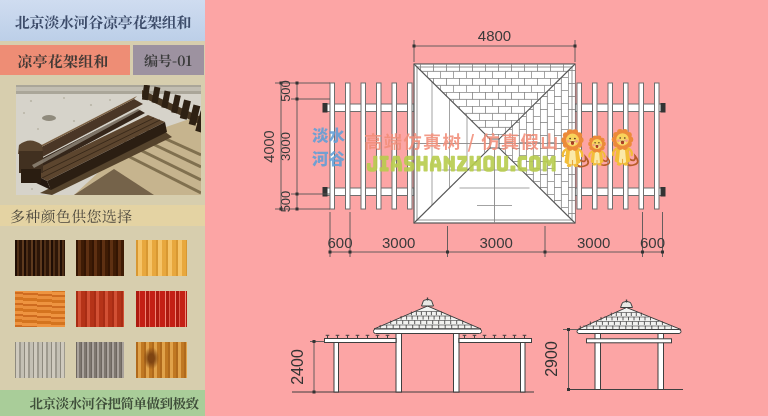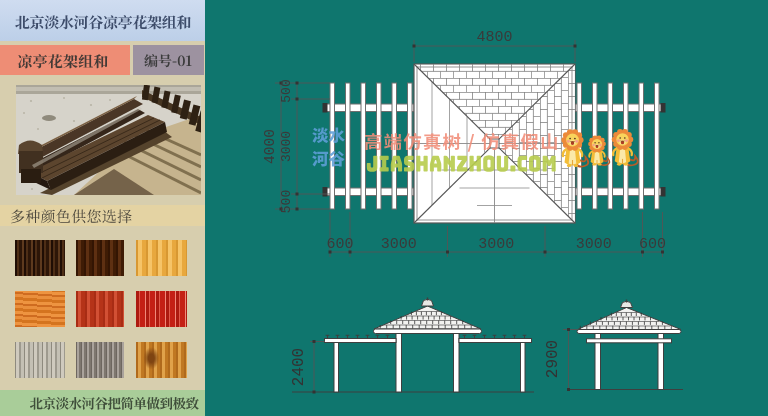--- a/index.html
+++ b/index.html
@@ -1,14 +1,14 @@
 <!DOCTYPE html>
 <html><head><meta charset="utf-8"><style>
 html,body{margin:0;padding:0;}
-#page{position:relative;width:768px;height:416px;background:#0f766e;overflow:hidden;font-family:Liberation Mono, monospace;}
+#page{position:relative;width:768px;height:416px;background:#fca5a5;overflow:hidden;font-family:Liberation Sans, sans-serif;}
 .abs{position:absolute;}
 </style></head><body>
 <div id="page">
 <div class="abs" style="left:0;top:0;width:205px;height:416px;background:#d7ceae;"></div>
 <div class="abs" style="left:0;top:0;width:205px;height:41px;background:linear-gradient(#cfdcf0,#bccfe8);"></div>
 <svg class="abs" style="left:0;top:0" width="205" height="41">
 <path transform="translate(14.8 28.0)" d="M0.4 -2.6 1.4 -0.4C1.6 -0.5 1.7 -0.6 1.8 -0.9C3 -1.7 4 -2.5 4.7 -3.1V1.3H5.1C5.7 1.3 6.5 0.9 6.5 0.8V-11.6C6.9 -11.7 7 -11.8 7 -12L4.7 -12.3V-8.3H0.9L1.1 -7.8H4.7V-3.8C2.9 -3.2 1.2 -2.8 0.4 -2.6ZM12.5 -10C11.9 -9 11 -7.6 10 -6.5V-11.6C10.4 -11.7 10.5 -11.8 10.5 -12L8.2 -12.3V-0.9C8.2 0.4 8.7 0.8 10.2 0.8H11.6C13.9 0.8 14.6 0.5 14.6 -0.3C14.6 -0.6 14.5 -0.8 14 -1L13.9 -3.2H13.8C13.5 -2.3 13.3 -1.4 13.1 -1.1C13 -1 12.9 -0.9 12.7 -0.9C12.5 -0.9 12.2 -0.9 11.7 -0.9H10.6C10.1 -0.9 10 -1 10 -1.4V-5.9C11.7 -6.7 13.1 -7.7 14 -8.5C14.3 -8.4 14.5 -8.4 14.6 -8.6Z M20.6 -2.5 18.5 -3.7C17.9 -2.4 16.5 -0.6 15.1 0.6L15.2 0.7C17.2 0 19 -1.2 20 -2.3C20.4 -2.2 20.5 -2.3 20.6 -2.5ZM24.3 -3.3 24.1 -3.2C25.1 -2.3 26.4 -0.9 27 0.3C28.8 1.3 29.8 -2.3 24.3 -3.3ZM27.3 -11.8 26.3 -10.4H23C24 -10.9 23.8 -12.9 20.4 -12.8L20.2 -12.7C20.9 -12.2 21.7 -11.3 21.9 -10.5L22 -10.4H15.3L15.4 -10H28.8C29 -10 29.2 -10.1 29.2 -10.2C28.5 -10.9 27.3 -11.8 27.3 -11.8ZM23.2 -5.1H19.6V-7.9H24.8V-5.1ZM19.6 -4.3V-4.6H21.3V-0.8C21.3 -0.7 21.3 -0.6 21 -0.6C20.7 -0.6 19.1 -0.7 19.1 -0.7V-0.5C19.9 -0.3 20.2 -0.1 20.4 0.1C20.7 0.4 20.8 0.8 20.8 1.3C22.9 1.2 23.2 0.4 23.2 -0.8V-4.6H24.8V-3.9H25.2C25.8 -3.9 26.7 -4.2 26.7 -4.4V-7.6C27 -7.7 27.2 -7.8 27.3 -7.9L25.5 -9.3L24.7 -8.3H19.7L17.8 -9.1V-3.8H18C18.8 -3.8 19.6 -4.1 19.6 -4.3Z M31 -12.6 30.9 -12.5C31.5 -12 32.1 -11.1 32.4 -10.3C34 -9.4 35.1 -12.4 31 -12.6ZM29.9 -9.3 29.7 -9.2C30.3 -8.7 30.8 -7.9 31 -7.1C32.5 -6.1 33.8 -9 29.9 -9.3ZM30.6 -3.1C30.4 -3.1 29.9 -3.1 29.9 -3.1V-2.9C30.2 -2.8 30.5 -2.8 30.7 -2.6C31 -2.4 31.1 -1 30.8 0.5C30.9 1.1 31.3 1.3 31.6 1.3C32.4 1.3 32.9 0.8 32.9 0.1C32.9 -1.3 32.3 -1.8 32.3 -2.6C32.3 -3 32.4 -3.5 32.5 -4C32.8 -4.9 33.9 -8.5 34.5 -10.4L34.3 -10.5C31.4 -4 31.4 -4 31 -3.5C30.9 -3.1 30.8 -3.1 30.6 -3.1ZM36.2 -11.9C36.1 -10.7 35.5 -10 34.9 -9.6C33.6 -7.9 37.8 -7.2 36.4 -11.9ZM36 -5.7C35.8 -4.4 35.1 -3.7 34.3 -3.3C32.8 -1.5 37.5 -0.7 36.2 -5.7ZM41.7 -11.9C41.5 -11.2 40.8 -9.9 40.3 -9C40 -9.1 39.6 -9.1 39.3 -9.2C39.6 -10 39.7 -11 39.7 -12.1C40 -12.1 40.2 -12.3 40.2 -12.5L38 -12.6C38 -9.7 38.1 -7.6 33.6 -5.9L33.7 -5.7C37 -6.5 38.4 -7.5 39.1 -8.8C40.6 -7.9 41.8 -6.7 42.3 -6C43.8 -5.2 44.9 -7.9 40.7 -8.9C41.5 -9.4 42.4 -10.1 43 -10.6C43.4 -10.5 43.5 -10.6 43.6 -10.8ZM41.8 -5.7C41.5 -5 40.9 -3.9 40.3 -3.1C39.8 -4 39.6 -5 39.5 -6.2C39.8 -6.3 40 -6.4 40 -6.6L37.8 -6.8C37.8 -2.9 38 -0.6 33 1.1L33.1 1.3C38.3 0.2 39.2 -1.7 39.4 -4.4C39.8 -1.8 40.5 0.3 42.8 1.3C42.9 0.4 43.3 -0.1 44.1 -0.2L44.1 -0.4C42.3 -0.9 41.2 -1.7 40.5 -2.8C41.5 -3.2 42.5 -3.8 43.2 -4.3C43.6 -4.2 43.7 -4.3 43.8 -4.4Z M56.3 -10.2C55.8 -9.2 54.8 -7.6 53.9 -6.4C53.2 -7.6 52.8 -8.9 52.5 -10.5V-12.1C52.9 -12.1 53 -12.3 53 -12.5L50.7 -12.7V-1C50.7 -0.8 50.6 -0.7 50.3 -0.7C49.9 -0.7 48.1 -0.8 48.1 -0.8V-0.6C49 -0.4 49.3 -0.2 49.6 0C49.9 0.3 50 0.7 50.1 1.3C52.2 1.1 52.5 0.4 52.5 -0.8V-9.5C53.2 -4.6 54.7 -2.1 57.1 -0.1C57.4 -1 57.9 -1.6 58.7 -1.7L58.7 -1.9C57 -2.7 55.3 -4 54.1 -6.1C55.5 -6.9 56.9 -7.9 57.8 -8.7C58.2 -8.6 58.3 -8.7 58.4 -8.9ZM44.8 -8.3 44.9 -7.9H48.3C47.8 -5.1 46.6 -2.1 44.4 -0.3L44.5 -0.1C47.8 -1.8 49.4 -4.7 50.1 -7.6C50.4 -7.7 50.5 -7.7 50.7 -7.9L49.1 -9.3L48.2 -8.3Z M60.3 -12.4 60.1 -12.3C60.7 -11.8 61.4 -10.9 61.6 -10.1C63.3 -9.2 64.4 -12.3 60.3 -12.4ZM59.3 -9.1 59.2 -9C59.7 -8.5 60.3 -7.7 60.5 -6.9C62 -5.9 63.3 -8.9 59.3 -9.1ZM60.1 -3.1C59.9 -3.1 59.4 -3.1 59.4 -3.1V-2.8C59.7 -2.8 60 -2.7 60.2 -2.6C60.5 -2.4 60.6 -1 60.3 0.5C60.4 1.1 60.8 1.3 61.1 1.3C61.8 1.3 62.4 0.8 62.4 0.1C62.4 -1.2 61.8 -1.8 61.8 -2.5C61.8 -2.9 61.9 -3.5 62 -3.9C62.2 -4.7 63.2 -7.9 63.7 -9.7L63.5 -9.7C60.9 -4 60.9 -4 60.5 -3.4C60.4 -3.1 60.3 -3.1 60.1 -3.1ZM63.4 -11.2 63.5 -10.8H70.2V-0.9C70.2 -0.7 70.1 -0.6 69.9 -0.6C69.5 -0.6 67.4 -0.7 67.4 -0.7V-0.5C68.4 -0.4 68.8 -0.2 69.1 0.1C69.4 0.3 69.5 0.8 69.5 1.3C71.6 1.2 72 0.3 72 -0.9V-10.8H73.1C73.3 -10.8 73.5 -10.8 73.5 -11C72.9 -11.6 71.7 -12.5 71.7 -12.5L70.7 -11.2ZM65.7 -8H67.3V-4.5H65.7ZM64.2 -8.4V-2.3H64.5C65.2 -2.3 65.7 -2.6 65.7 -2.7V-4.1H67.3V-2.9H67.6C68.1 -2.9 68.9 -3.2 68.9 -3.3V-7.8C69.1 -7.8 69.3 -7.9 69.4 -8L67.9 -9.2L67.2 -8.4H65.9L64.2 -9.1Z M82.3 -12.4 82.1 -12.3C83.4 -11.3 84.9 -9.8 85.5 -8.4C87.5 -7.3 88.4 -11.3 82.3 -12.4ZM79.8 -11.6 77.6 -12.7C77.1 -11.1 76 -9 74.5 -7.6L74.6 -7.4C76.7 -8.4 78.3 -10 79.3 -11.4C79.6 -11.4 79.8 -11.5 79.8 -11.6ZM78.8 0.8V0.1H83.3V1.3H83.6C84.2 1.3 85.1 0.9 85.1 0.8V-3.9C85.5 -3.9 85.7 -4.1 85.8 -4.2L85.1 -4.8C85.6 -4.4 86.2 -4.1 86.8 -3.8C86.9 -4.5 87.4 -5.3 88.2 -5.5L88.2 -5.8C85.9 -6.3 83.2 -7.3 81.8 -9.1C82.3 -9.2 82.5 -9.2 82.6 -9.4L79.8 -10.1C79.2 -8 76.5 -5 73.9 -3.4L74 -3.2C75 -3.6 76 -4.1 77 -4.7V1.3H77.2C78 1.3 78.8 0.9 78.8 0.8ZM81.6 -8.9C82.1 -7.6 83 -6.5 84 -5.6L83.1 -4.6H78.8L77.7 -5.1C79.3 -6.2 80.8 -7.6 81.6 -8.9ZM83.3 -0.4H78.8V-4.2H83.3Z M99.1 -3.7 98.9 -3.6C99.8 -2.6 100.7 -1.3 100.9 -0C102.7 1.2 104 -2.3 99.1 -3.7ZM96.5 -3.1 94.2 -4C93.8 -2.3 92.9 -0.8 92 0.2L92.2 0.4C93.6 -0.3 94.9 -1.3 95.9 -2.9C96.2 -2.8 96.4 -2.9 96.5 -3.1ZM96.1 -12.7 96 -12.6C96.4 -12.1 96.8 -11.3 96.8 -10.6C98.3 -9.4 100 -12.3 96.1 -12.7ZM101.1 -11.6 100 -10.3H92.6L92.7 -9.8H102.5C102.7 -9.8 102.8 -9.9 102.9 -10.1C102.2 -10.7 101.1 -11.6 101.1 -11.6ZM89.1 -12.1 89 -12C89.6 -11.3 90.2 -10.1 90.4 -9.2C92 -7.9 93.5 -11.2 89.1 -12.1ZM89.3 -3.2C89.2 -3.2 88.7 -3.2 88.7 -3.2V-3C89 -2.9 89.2 -2.9 89.4 -2.7C89.8 -2.5 89.8 -1.2 89.5 0.3C89.7 0.9 90 1.1 90.4 1.1C91.1 1.1 91.7 0.6 91.7 -0.1C91.7 -1.4 91.1 -1.9 91.1 -2.7C91.1 -3 91.2 -3.6 91.3 -4C91.5 -4.7 92.4 -7.5 92.9 -9.1L92.7 -9.1C90.2 -4 90.2 -4 89.8 -3.5C89.6 -3.2 89.6 -3.2 89.3 -3.2ZM93.8 -9.1V-4H94.1C94.9 -4 95.4 -4.3 95.4 -4.4V-4.9H96.7V-0.7C96.7 -0.5 96.7 -0.4 96.4 -0.4C96.2 -0.4 94.8 -0.5 94.8 -0.5V-0.3C95.5 -0.2 95.8 0 96 0.2C96.2 0.5 96.3 0.9 96.3 1.4C98.1 1.2 98.4 0.5 98.4 -0.6V-4.9H99.6V-4.2H99.9C100.8 -4.2 101.4 -4.5 101.4 -4.5V-7.9C101.7 -7.9 101.9 -8.1 101.9 -8.2L100.4 -9.3L99.6 -8.4H95.6ZM95.4 -5.3V-8H99.6V-5.3Z M108.8 -12.8 108.7 -12.7C109.2 -12.3 109.6 -11.5 109.7 -10.9C109.9 -10.7 110.1 -10.7 110.3 -10.7H103.5L103.6 -10.2H116.9C117.2 -10.2 117.3 -10.3 117.4 -10.5C116.7 -11.1 115.6 -12 115.6 -12L114.6 -10.7H110.4C111.6 -10.7 112.1 -12.8 108.8 -12.8ZM113.4 -4.9 112.5 -3.8H105.8L105.9 -3.3H109.6V-0.9C109.6 -0.8 109.5 -0.7 109.2 -0.7C108.9 -0.7 106.9 -0.8 106.9 -0.8V-0.6C107.8 -0.4 108.2 -0.2 108.5 0C108.8 0.3 108.9 0.8 108.9 1.4C111.1 1.2 111.4 0.4 111.4 -0.9V-3.3H114.7C114.8 -3.3 114.9 -3.4 115 -3.5L115.1 -3.4C115.7 -3.8 116.5 -4.4 116.9 -4.9C117.2 -4.9 117.4 -4.9 117.5 -5L115.9 -6.5L115.1 -5.6H105.6C105.5 -5.9 105.4 -6.2 105.3 -6.5L105.1 -6.5C105.2 -5.7 104.7 -5 104.2 -4.8C103.7 -4.5 103.4 -4.2 103.5 -3.6C103.7 -3.1 104.4 -2.9 104.9 -3.2C105.4 -3.5 105.8 -4.2 105.6 -5.2H115.2C115.1 -4.7 115.1 -4.1 115 -3.6C114.4 -4.2 113.4 -4.9 113.4 -4.9ZM107.9 -6.5V-6.8H112.9V-6.1H113.2C113.7 -6.1 114.6 -6.4 114.6 -6.5V-8.5C114.9 -8.5 115.2 -8.7 115.3 -8.8L113.5 -10.1L112.7 -9.2H108L106.1 -9.9V-6H106.4C107.1 -6 107.9 -6.3 107.9 -6.5ZM112.9 -8.8V-7.2H107.9V-8.8Z M129.5 -8.1C128.8 -7 127.9 -5.9 127 -5V-8.1C127.4 -8.1 127.5 -8.3 127.5 -8.5L125.3 -8.7V-3.4C124.5 -2.7 123.6 -2.1 122.8 -1.6L122.9 -1.4C123.7 -1.7 124.5 -2 125.3 -2.4V-0.7C125.3 0.6 125.7 0.9 127.3 0.9H128.9C131.5 0.9 132.2 0.6 132.2 -0.1C132.2 -0.4 132 -0.6 131.6 -0.8L131.5 -3H131.3C131.1 -2 130.8 -1.2 130.6 -0.9C130.5 -0.8 130.4 -0.7 130.2 -0.7C130 -0.7 129.6 -0.7 129 -0.7H127.7C127.2 -0.7 127 -0.8 127 -1.1V-3.4C128.3 -4.3 129.6 -5.3 130.7 -6.6C131.1 -6.5 131.3 -6.5 131.4 -6.7ZM118.1 -10.8 118.2 -10.4H122V-8.8L121.6 -9C120.8 -6.4 119.3 -4 117.9 -2.6L118 -2.5C119 -3 120 -3.7 120.8 -4.5V1.3H121.1C121.8 1.3 122.5 1 122.5 0.9V-5.6C122.8 -5.7 122.9 -5.8 123 -5.9L122.3 -6.2C122.6 -6.6 123 -7.2 123.3 -7.7C123.6 -7.7 123.8 -7.8 123.9 -8L122.2 -8.7C123 -8.7 123.7 -8.9 123.7 -9.1V-10.4H126.4V-8.8H126.7C127.5 -8.8 128.2 -9 128.2 -9.2V-10.4H131.7C131.9 -10.4 132.1 -10.5 132.1 -10.6C131.5 -11.2 130.5 -12 130.5 -12L129.6 -10.8H128.2V-12.1C128.6 -12.2 128.7 -12.3 128.7 -12.5L126.4 -12.7V-10.8H123.7V-12.1C124.1 -12.2 124.2 -12.3 124.2 -12.5L122 -12.7V-10.8Z M138.8 -5.9V-4H132.8L132.9 -3.6H137.6C136.5 -1.9 134.8 -0.2 132.7 0.8L132.8 1C135.3 0.3 137.3 -0.8 138.8 -2.2V1.3H139.1C139.9 1.3 140.7 1 140.7 0.9L140.7 -3.6C141.7 -1.5 143.3 0.1 145.5 0.9C145.7 0 146.3 -0.5 147 -0.7L147 -0.9C144.8 -1.3 142.4 -2.2 141.1 -3.6H146.4C146.6 -3.6 146.7 -3.7 146.8 -3.9C146.1 -4.4 145 -5.3 145 -5.3L144 -4H140.7L140.7 -5.3C141.1 -5.3 141.2 -5.5 141.2 -5.7L140.9 -5.7H140.9C141.7 -5.7 142.4 -6.1 142.4 -6.3V-6.9H144.3V-5.9H144.6C145.2 -5.9 146.1 -6.3 146.1 -6.4V-10.5C146.4 -10.6 146.6 -10.7 146.6 -10.8L145 -12.1L144.2 -11.2H142.5L140.7 -12V-5.7ZM144.3 -7.3H142.4V-10.8H144.3ZM135.3 -12.7C135.3 -12.1 135.3 -11.4 135.3 -10.8H132.9L133 -10.3H135.2C135 -8.7 134.4 -6.9 132.7 -5.4L132.9 -5.2C135.7 -6.6 136.5 -8.5 136.8 -10.3H138.1C138 -8.6 137.8 -7.7 137.6 -7.5C137.5 -7.4 137.4 -7.4 137.2 -7.4C136.9 -7.4 136.1 -7.4 135.7 -7.5L135.7 -7.2C136.2 -7.1 136.6 -7 136.8 -6.7C137 -6.5 137 -6.1 137 -5.7C137.7 -5.7 138.3 -5.8 138.7 -6.1C139.4 -6.6 139.6 -7.7 139.8 -10.1C140.1 -10.1 140.2 -10.2 140.3 -10.3L138.8 -11.6L138 -10.8H136.9C137 -11.2 137 -11.7 137.1 -12.2C137.4 -12.2 137.5 -12.3 137.6 -12.5Z M147.5 -1.4 148.3 0.8C148.5 0.7 148.7 0.6 148.8 0.3C150.8 -0.8 152.3 -1.8 153.2 -2.5L153.2 -2.6C150.9 -2.1 148.5 -1.5 147.5 -1.4ZM152.4 -11.7 150.2 -12.6C149.8 -11.5 148.8 -9.3 147.9 -8.6C147.8 -8.5 147.4 -8.4 147.4 -8.4L148.2 -6.5C148.3 -6.5 148.5 -6.6 148.5 -6.7C149.1 -6.9 149.6 -7.2 150 -7.4C149.4 -6.3 148.6 -5.4 148 -4.9C147.8 -4.8 147.4 -4.7 147.4 -4.7L148.2 -2.7C148.3 -2.8 148.4 -2.8 148.5 -3C150.5 -3.8 152.2 -4.5 153 -5L153 -5.2C151.5 -5 149.9 -4.8 148.8 -4.7C150.3 -5.8 152.1 -7.5 153 -8.7C153.2 -8.7 153.4 -8.7 153.5 -8.8V0.2H151.9L152 0.6H161.4C161.6 0.6 161.7 0.5 161.8 0.4C161.4 -0.1 160.7 -0.9 160.7 -0.9L160 0.2H159.9V-10.9C160.3 -10.9 160.5 -11 160.6 -11.2L158.8 -12.5L158 -11.5H155.3L153.5 -12.2V-9L151.5 -10C151.3 -9.6 151.1 -9 150.7 -8.5L148.7 -8.4C149.8 -9.2 151.1 -10.5 151.9 -11.5C152.2 -11.5 152.3 -11.6 152.4 -11.7ZM155.2 0.2V-3.4H158.2V0.2ZM155.2 -3.9V-7.3H158.2V-3.9ZM155.2 -7.8V-11.1H158.2V-7.8Z M168 -9 167.2 -7.8H166.8V-10.7C167.4 -10.8 168 -10.9 168.5 -11C168.9 -10.9 169.3 -10.9 169.5 -11L167.6 -12.7C166.4 -12 164.1 -10.9 162.3 -10.4L162.3 -10.2C163.2 -10.2 164.1 -10.3 165 -10.4V-7.8H162.3L162.4 -7.3H164.6C164.1 -5.2 163.3 -2.9 162 -1.2L162.2 -1.1C163.3 -2 164.3 -3 165 -4.2V1.3H165.3C166.2 1.3 166.7 0.9 166.8 0.8V-5.9C167.2 -5.3 167.7 -4.4 167.8 -3.7C169.1 -2.6 170.5 -5.2 166.8 -6.3V-7.3H169.2C169.4 -7.3 169.6 -7.4 169.6 -7.6C169 -8.2 168 -9 168 -9ZM173.5 -9.8V-1.9H171.4V-9.8ZM171.4 -0.3V-1.5H173.5V0.1H173.8C174.4 0.1 175.3 -0.3 175.3 -0.4V-9.5C175.6 -9.6 175.8 -9.7 175.9 -9.9L174.2 -11.2L173.4 -10.3H171.5L169.6 -11V0.4H169.9C170.7 0.4 171.4 -0.1 171.4 -0.3Z" fill="#3d4c6a"></path>
 </svg>
 <div class="abs" style="left:0;top:45px;width:130px;height:30px;background:#ee8d75;"></div>
 <svg class="abs" style="left:0;top:45px" width="130" height="30">

